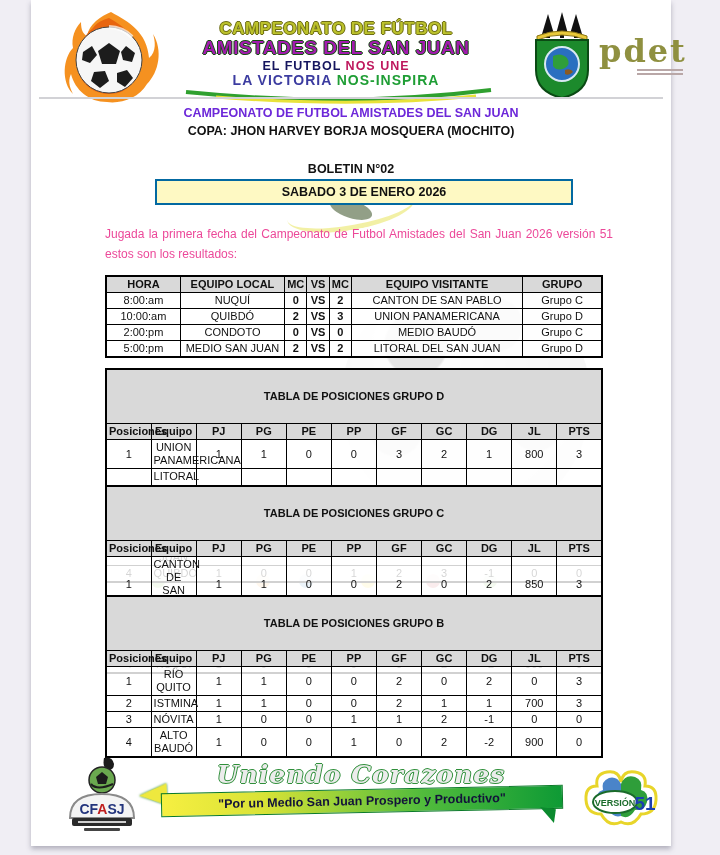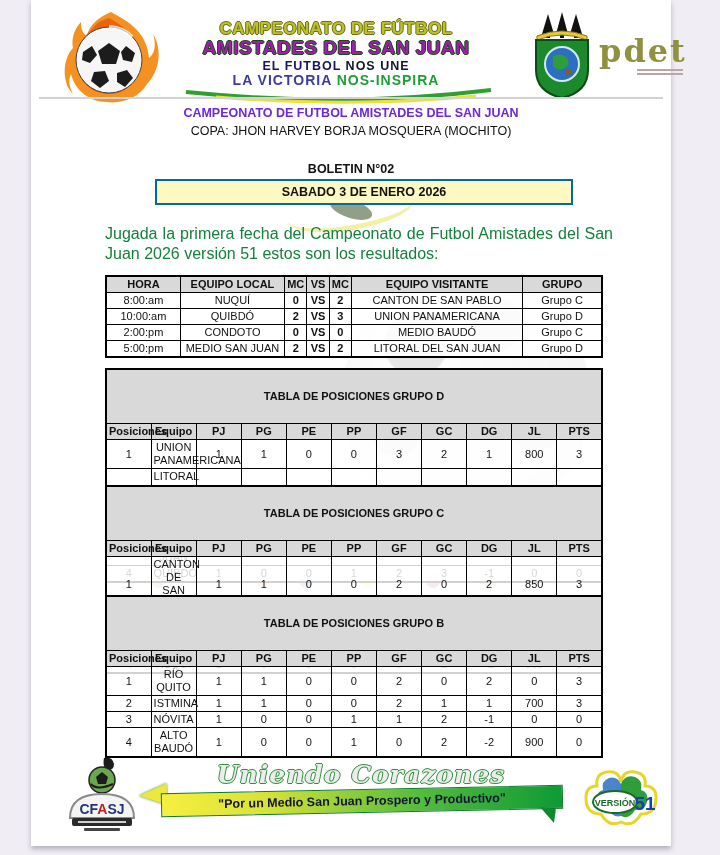--- a/index.html
+++ b/index.html
@@ -16,43 +16,43 @@
     box-shadow:0 3px 5px rgba(100,100,120,.45);
   }
   
   .hdr-logo-ball { position:absolute; left:28px; top:10px; width:104px; height:96px; }
   .hdr-text { position:absolute; left:132px; top:20px; width:346px; text-align:center; line-height:1.05; }
   .hl1 { font-size:17px; font-weight:bold; letter-spacing:.5px; color:#bcc22c;
          text-shadow:-1px 0 #6e6e16,0 1px #6e6e16,1px 0 #6e6e16,0 -1px #6e6e16; }
   .hl2 { font-size:19px; font-weight:bold; letter-spacing:.5px; color:#a21caf;
          text-shadow:-1px 0 #174d12,0 1px #174d12,1px 0 #174d12,0 -1px #174d12; }
   .hl3 { font-size:12.5px; font-weight:bold; letter-spacing:1px; margin-top:2px; }
-  .hl3 .a { color:#15155e; } .hl3 .b { color:#0f172a; }
+  .hl3 .a { color:#15155e; } .hl3 .b { color:#be185d; }
   .hl4 { font-size:14px; font-weight:bold; letter-spacing:1px; }
   .hl4 .a { color:#3c3ca0; } .hl4 .b { color:#1f9e35; }
   .hdr-swoosh { display:block; margin:0 auto; }
   .hdr-shield { position:absolute; left:500px; top:12px; width:62px; height:88px; }
   .hdr-pdet { position:absolute; left:568px; top:36px; width:92px; text-align:left; }
   .pdet-word { font-family:"DejaVu Serif", serif; font-weight:bold; font-size:32px;
                color:#8f9040; letter-spacing:2px; line-height:30px; }
   .pdet-cap { margin-top:3px; margin-left:38px; }
   .pdet-cap div { height:2px; background:#b9a7a7; margin-bottom:2px; width:46px; }
   .hdr-rule { position:absolute; left:8px; right:8px; top:97px; height:2px; background:#d2d2d6; }
   
   .doc-t1 { position:absolute; left:0; top:106px; width:100%; text-align:center;
             font-size:12.5px; font-weight:bold; color:#6d28d9; }
   .doc-t2 { position:absolute; left:0; top:124px; width:100%; text-align:center;
-            font-size:12.5px; font-weight:normal; color:#111; }
+            font-size:12.5px; font-weight:bold; color:#111; }
   .doc-bulletin { position:absolute; left:0; top:162px; width:100%; text-align:center;
             font-size:12.5px; font-weight:bold; color:#111; }
   .date-box { position:absolute; left:124px; top:179px; width:418px; height:26px;
             border:2px solid #0369a1; background:#fef9c3; text-align:center;
             font-size:12.5px; font-weight:bold; line-height:22px; color:#111; }
-  .intro { position:absolute; left:74px; top:224px; width:508px; font-size:16px;
-            color:#15803d; line-height:20px; text-align:justify; }
+  .intro { position:absolute; left:74px; top:224px; width:508px; font-size:12px;
+            color:#ec4899; line-height:20px; text-align:justify; }
   
   table.doc { position:absolute; left:74px; width:498px; border-collapse:collapse;
             font-size:11px; color:#111; background:transparent; table-layout:fixed; }
   table.doc th, table.doc td { border:1px solid #000; text-align:center; padding:1px 2px; line-height:13px; }
   table.doc { border:2px solid #000; }
   table.doc th { background:#d9d9d9; font-weight:bold; }
   table.doc th.ttl { background:#d9d9d9; font-size:11px; padding:20px 2px; }
   table.doc td { background:rgba(255,255,255,.82); }
   .t-results { top:275px;border-radius:32px; }
   .t-results tr.hdr th:nth-child(1){width:15%}

